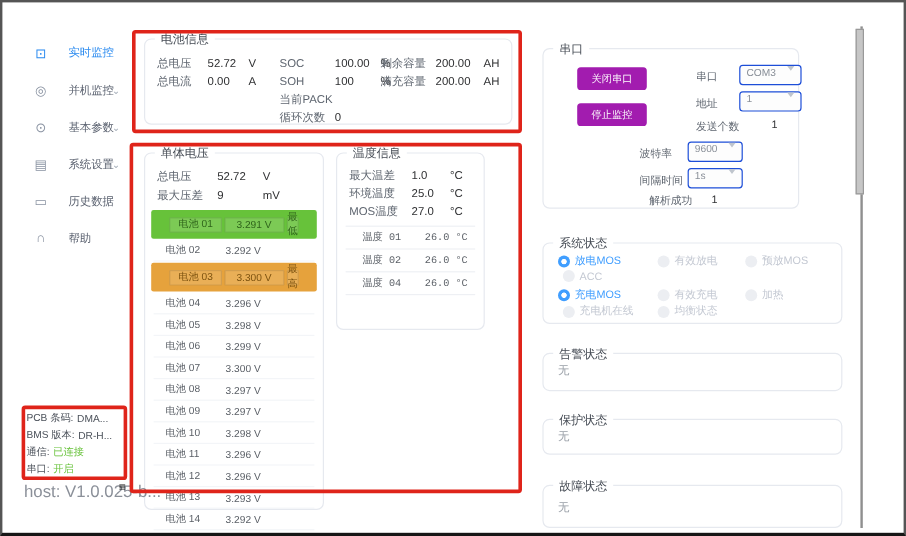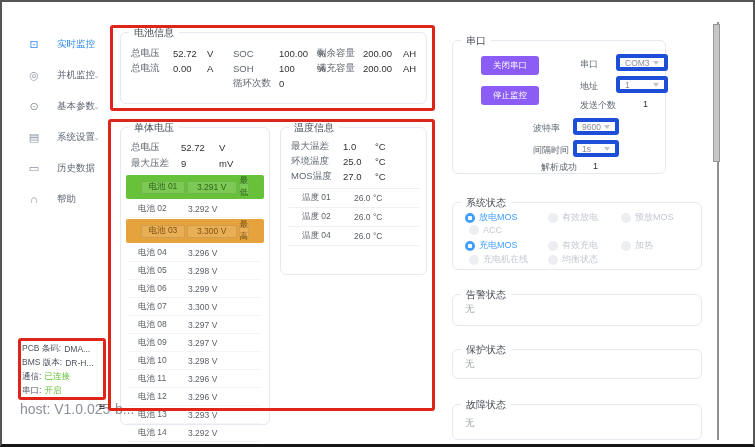--- a/index.html
+++ b/index.html
@@ -45,31 +45,31 @@
              display:flex; align-items:center; justify-content:center; border-radius:1px; }
   .cv-cell.n { width:46px; margin-left:3px; } .cv-cell.v { width:52px; } .cv-cell.t { flex:1; margin-right:3px; }
 
   
   .tp-head { position:absolute; left:10px; top:11px; font-size:9.5px; color:#303133; }
   .tp-line { display:flex; height:15px; align-items:center; }
   .tp-line .ba-label { width:52px; }
   .tp-line .ba-val { width:32px; }
   .tp-table { position:absolute; left:7px; right:7px; top:60px; border-top:1px solid #eef0f4; }
   .tp-row { height:19px; display:flex; align-items:center; font-size:8.5px; color:#5a5f66;
-            border-bottom:1px solid #eef0f4; padding-left:14px; }
+            border-bottom:1px solid #eef0f4; padding-left:14px;font-family:Liberation Mono, monospace; }
   .tp-name { width:52px; }
 
   
-  .btn { position:absolute; width:58px; height:19px; background:#8b5cf6; color:#fff; border:none;
+  .btn { position:absolute; width:58px; height:19px; background:#a21caf; color:#fff; border:none;
          border-radius:3px; font-size:8.5px; display:flex; align-items:center; justify-content:center;
          cursor:pointer; font-family:inherit; }
   .f-label { position:absolute; font-size:9px; color:#5f6670; white-space:nowrap; }
   .f-val { position:absolute; font-size:9px; color:#303133; }
-  .sel { position:absolute; height:17px; border:4px solid #1d4ed8; border-radius:3px; background:#fdfdfd;
-         font-size:8.5px; color:#8a9099; display:flex; align-items:center; justify-content:space-between;
+  .sel { position:absolute; height:17px; border:1px solid #1d4ed8; border-radius:3px; background:#fdfdfd;
+         font-size:8.5px; color:#8a9099; display:flex; justify-content:space-between;
          padding:0 5px; cursor:pointer; }
   .caret { width:0; height:0; border-left:3px solid transparent; border-right:3px solid transparent;
            border-top:4px solid #bfc5cd; }
 
   
   .ss-item { position:absolute; display:flex; align-items:center; font-size:9px; color:#c3c8d2;text-align:center; }
   .ss-item .dot { width:10px; height:10px; border-radius:50%; margin-right:4px; background:#eceef2; flex:none; }
   .ss-item.on { color:#409eff; }
   .ss-item.on .dot { background:radial-gradient(circle at 50% 50%, #ffffff 0, #ffffff 2px, #409eff 2.5px); }
 
@@ -143,20 +143,23 @@
     <div class="ba-col c2" style="left:112px">
       <div class="ba-line">
           <span class="ba-label">SOC</span>
           <span class="ba-val">100.00</span>
           <span>%</span>
         </div>
       <div class="ba-line">
           <span class="ba-label">SOH</span>
           <span class="ba-val">100</span>
           <span>%</span>
+        </div>
+      <div class="ba-line">
+          <span class="ba-label">当前PACK</span>
         </div>
       <div class="ba-line">
           <span class="ba-label">循环次数</span>
           <span class="ba-val">0</span>
         </div>
     </div>
     <div class="ba-col c3" style="left:196px">
       <div class="ba-line">
           <span class="ba-label">剩余容量</span>
           <span class="ba-val">200.00</span>
@@ -239,21 +242,21 @@
           <span class="cv-name">电池 13</span>
           <span>3.293 V</span>
         </div>
       <div class="cv-row">
           <span class="cv-name">电池 14</span>
           <span>3.292 V</span>
         </div>
     </div>
   </section>
 
-  <section class="card" style="left:278px;top:125px;width:147px;height:148px">
+  <section class="card" style="left:278px;top:125px;width:124px;height:148px">
     <span class="card-title">温度信息</span>
     <div class="tp-head">
       <div class="tp-line">
           <span class="ba-label">最大温差</span>
           <span class="ba-val">1.0</span>
           <span>°C</span>
         </div>
       <div class="tp-line">
           <span class="ba-label">环境温度</span>
           <span class="ba-val">25.0</span>

